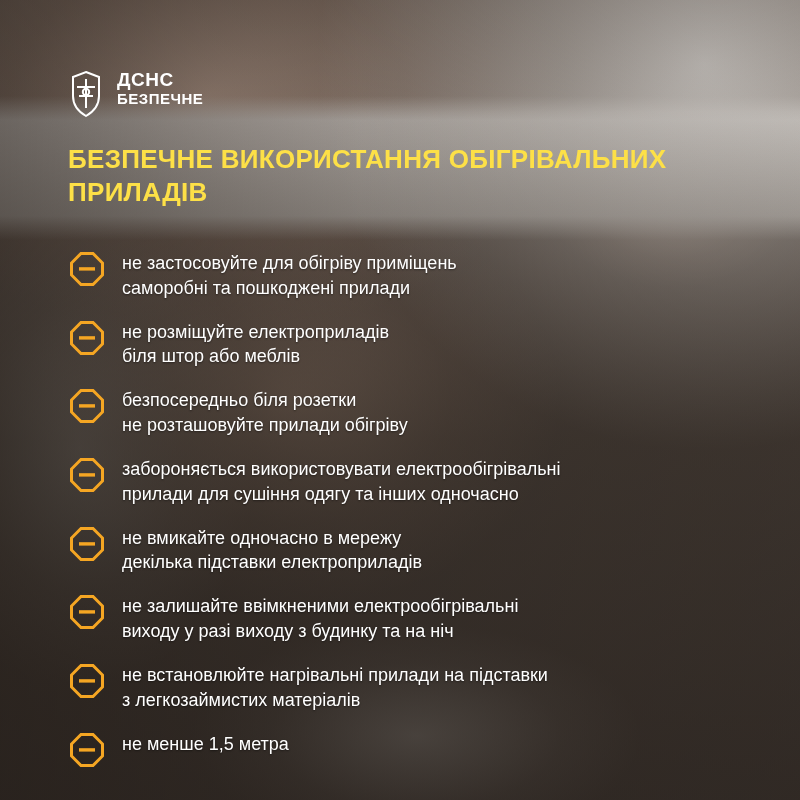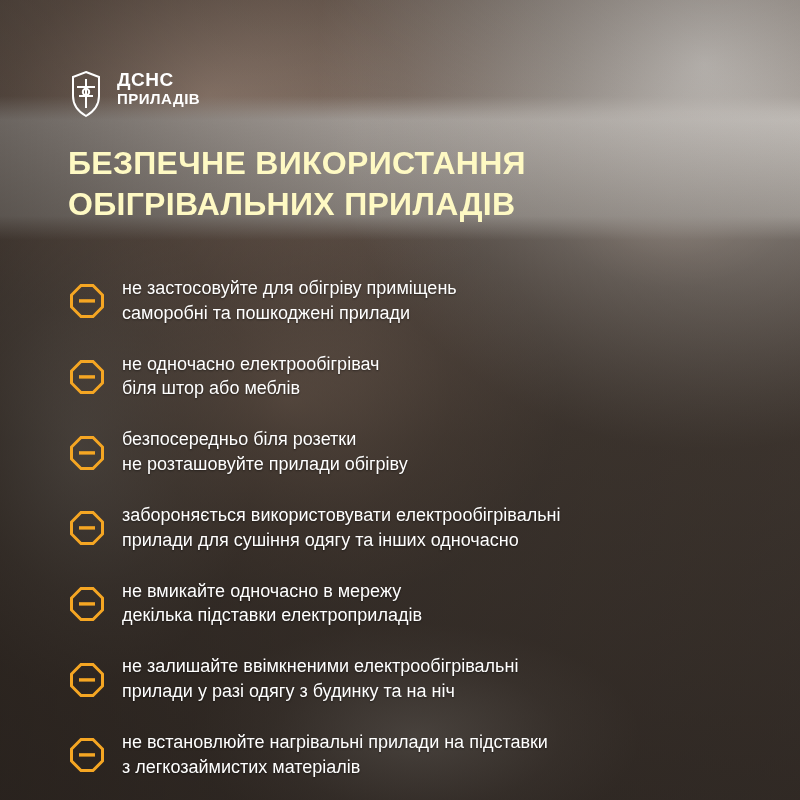--- a/index.html
+++ b/index.html
@@ -68,41 +68,40 @@
     letter-spacing: 0.5px;
   }
   .logo-line1 { font-size: 19px; }
   .logo-line2 { font-size: 15px; }
   
   .headline {
     position: absolute;
     left: 68px;
     top: 143px;
     width: 672px;
-    color: #fef9c3;
-    font-size: 32px;
+    color: #fde047;
+    font-size: 26px;
     font-weight: bold;
     line-height: 1.27;
     letter-spacing: 0.3px;
     text-transform: uppercase;
     font-stretch: condensed;
   }
   
   .list {
     position: absolute;
     left: 70px;
     top: 250px;
     right: 34px;
   }
   .item {
     display: flex;
-    align-items: center;
+    align-items: flex-start;
     gap: 18px;
     margin-bottom: 18px;
-    margin-top: 25px;
   }
   .item:last-child { margin-bottom: 0; }
   .badge {
     flex: 0 0 auto;
     width: 34px;
     height: 34px;
     margin-top: 2px;
   }
   .badge svg { display: block; }
   .item-text {
@@ -126,21 +125,21 @@
     <div class="logo">
       <span>
         <svg class="logo-mark" viewBox="0 0 40 48" aria-hidden="true">
           <path d="M20 2 L33 7 V26 C33 36 27 42 20 46 C13 42 7 36 7 26 V7 Z" fill="none" stroke="#ffffff" stroke-width="2"></path>
           <path d="M20 9 L20 38 M11 17 L29 17 M13 26 L27 26" stroke="#ffffff" stroke-width="2"></path>
           <circle cx="20" cy="22" r="3.2" fill="none" stroke="#ffffff" stroke-width="2"></circle>
         </svg>
       </span>
       <div>
         <div class="logo-text logo-line1">ДСНС</div>
-        <div class="logo-text logo-line2">ПРИЛАДІВ</div>
+        <div class="logo-text logo-line2">БЕЗПЕЧНЕ</div>
       </div>
     </div>
 
     <h1 class="headline">БЕЗПЕЧНЕ ВИКОРИСТАННЯ ОБІГРІВАЛЬНИХ ПРИЛАДІВ</h1>
 
     <div class="list">
 
       <div class="item">
         <span class="badge">
           <svg viewBox="0 0 34 34" aria-hidden="true">
@@ -155,21 +154,21 @@
       </div>
 
       <div class="item">
         <span class="badge">
           <svg viewBox="0 0 34 34" aria-hidden="true">
             <polygon points="11,1.5 23,1.5 32.5,11 32.5,23 23,32.5 11,32.5 1.5,23 1.5,11" fill="none" stroke="#F5A623" stroke-width="3"></polygon>
             <rect x="9" y="15.2" width="16" height="3.4" fill="#F5A623"></rect>
           </svg>
         </span>
         <div class="item-text">
-          <span class="l">не одночасно електрообігрівач</span>
+          <span class="l">не розміщуйте електроприладів</span>
           <span class="l">біля штор або меблів</span>
         </div>
       </div>
 
       <div class="item">
         <span class="badge">
           <svg viewBox="0 0 34 34" aria-hidden="true">
             <polygon points="11,1.5 23,1.5 32.5,11 32.5,23 23,32.5 11,32.5 1.5,23 1.5,11" fill="none" stroke="#F5A623" stroke-width="3"></polygon>
             <rect x="9" y="15.2" width="16" height="3.4" fill="#F5A623"></rect>
           </svg>
@@ -208,21 +207,21 @@
 
       <div class="item">
         <span class="badge">
           <svg viewBox="0 0 34 34" aria-hidden="true">
             <polygon points="11,1.5 23,1.5 32.5,11 32.5,23 23,32.5 11,32.5 1.5,23 1.5,11" fill="none" stroke="#F5A623" stroke-width="3"></polygon>
             <rect x="9" y="15.2" width="16" height="3.4" fill="#F5A623"></rect>
           </svg>
         </span>
         <div class="item-text">
           <span class="l">не залишайте ввімкненими електрообігрівальні</span>
-          <span class="l">прилади у разі одягу з будинку та на ніч</span>
+          <span class="l">виходу у разі виходу з будинку та на ніч</span>
         </div>
       </div>
 
       <div class="item">
         <span class="badge">
           <svg viewBox="0 0 34 34" aria-hidden="true">
             <polygon points="11,1.5 23,1.5 32.5,11 32.5,23 23,32.5 11,32.5 1.5,23 1.5,11" fill="none" stroke="#F5A623" stroke-width="3"></polygon>
             <rect x="9" y="15.2" width="16" height="3.4" fill="#F5A623"></rect>
           </svg>
         </span>

